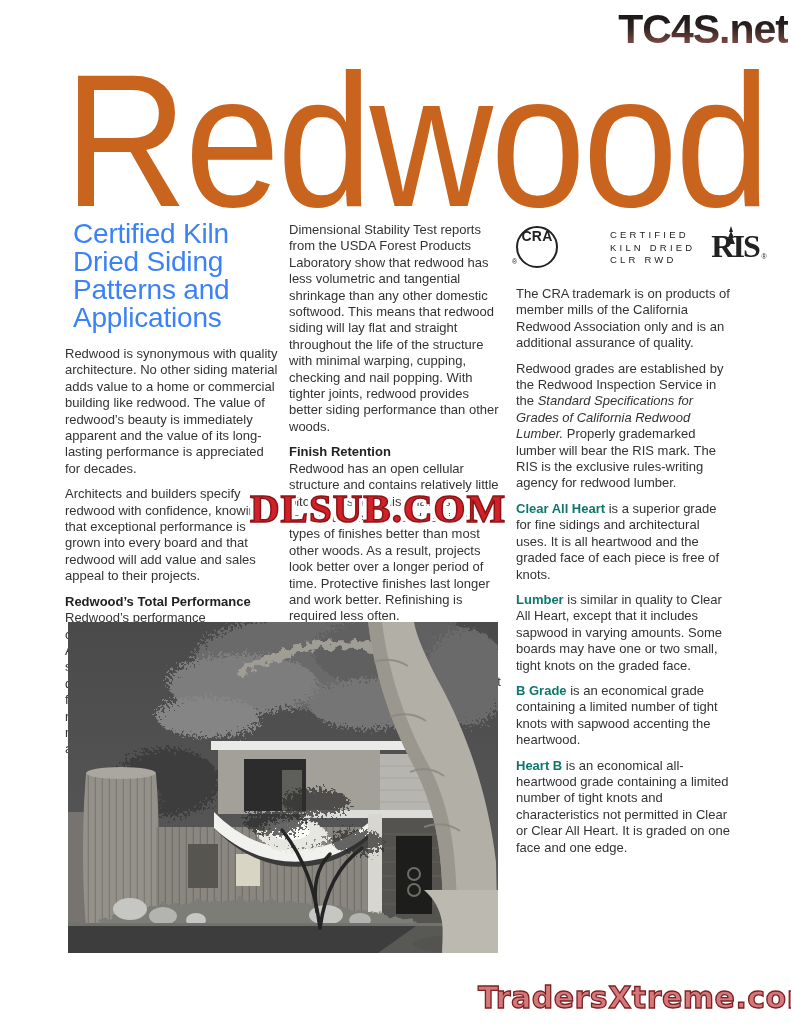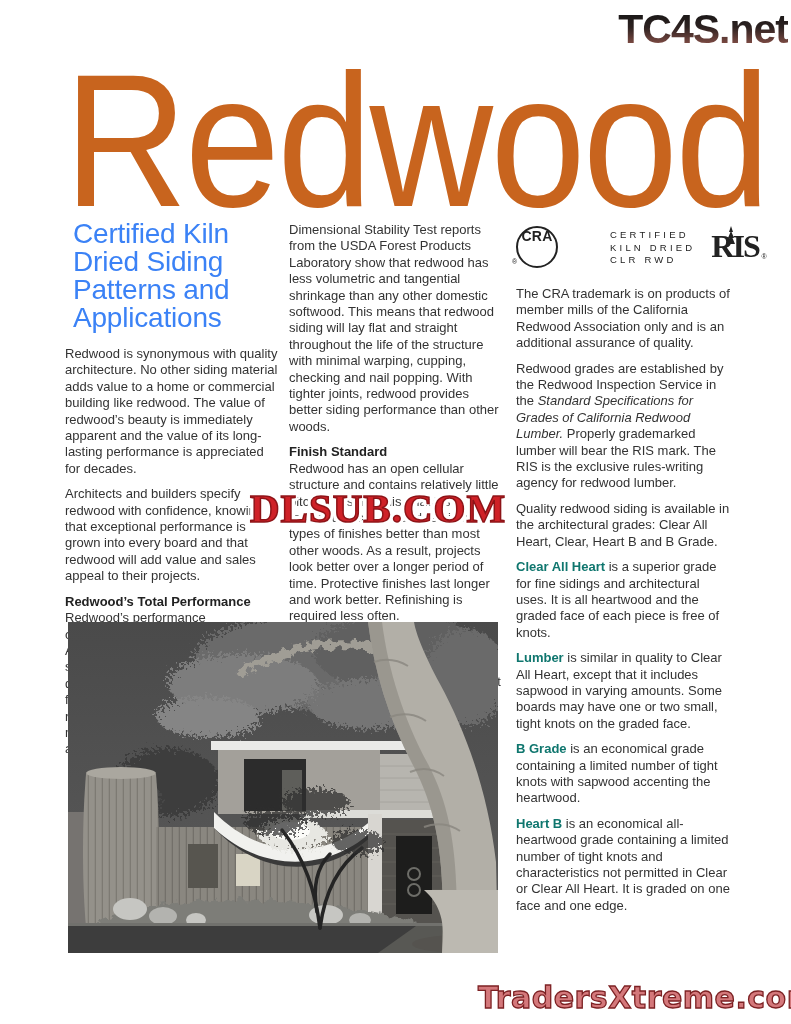--- a/index.html
+++ b/index.html
@@ -94,21 +94,21 @@
   <div class="col col-1">
     <h2>Certified Kiln Dried Siding Patterns and Applications</h2>
     <p>Redwood is synonymous with quality architecture. No other siding material adds value to a home or commercial building like redwood. The value of redwood’s beauty is immediately apparent and the value of its long-lasting performance is appreciated for decades.</p>
     <p>Architects and builders specify redwood with confidence, knowing that exceptional performance is grown into every board and that redwood will add value and sales appeal to their projects.</p>
     <h3>Redwood’s Total Performance</h3>
     <p>Redwood’s performance characteristics are unique among American softwoods. Its superior stability is especially suited to the demands of siding applications. Its finish retention, weatherability, flame resistance and insulation properties make it ideal for virtually any project and even the most extreme climate.</p>
   </div>
 
   <div class="col col-2">
     <p>Dimensional Stability Test reports from the USDA Forest Products Laboratory show that redwood has less volumetric and tangential shrinkage than any other domestic softwood. This means that redwood siding will lay flat and straight throughout the life of the structure with minimal warping, cupping, checking and nail popping. With tighter joints, redwood provides better siding performance than other woods.</p>
-    <h3>Finish Standard</h3>
+    <h3>Finish Retention</h3>
     <p>Redwood has an open cellular structure and contains relatively little pitch or resins. This enables redwood to absorb and retain all types of finishes better than most other woods. As a result, projects look better over a longer period of time. Protective finishes last longer and work better. Refinishing is required less often.</p>
     <p class="gap-2lines">resistance to decay and insects that is present throughout the lumber, not just on the surface. Wood exposed through sawing, boring or nailing is as decay-resistant as the surface.</p>
   </div>
 
   <div class="col col-3">
     <div class="logo-row">
       <div class="cra-wrap">
         <div class="cra-circle">
           <span>CRA</span>
         </div>
@@ -122,21 +122,20 @@
       <div class="ris-wrap">
         <span class="ris-text">RIS</span>
         <svg class="ris-tree" width="14" height="20" viewBox="0 0 14 20">
           <path d="M7,0 L9,6 L7.5,6 L10,12 L8.5,12 L11,18 L3,18 L5.5,12 L4,12 L6.5,6 L5,6 Z" fill="#222"></path>
         </svg>
         <span class="reg reg-ris">®</span>
       </div>
     </div>
     <p>The CRA trademark is on products of member mills of the California Redwood Association only and is an additional assurance of quality.</p>
     <p><span>Redwood grades are established by the Redwood Inspection Service in the </span><em>Standard Specifications for Grades of California Redwood Lumber.</em><span> Properly grademarked lumber will bear the RIS mark. The RIS is the exclusive rules-writing agency for redwood lumber.</span></p>
-    <p>Quality redwood siding is available in the architectural grades: Clear All Heart, Clear, Heart B and B Grade.</p>
     <p><strong>Clear All Heart</strong><span> is a superior grade for fine sidings and architectural uses. It is all heartwood and the graded face of each piece is free of knots.</span></p>
     <p><strong>Lumber</strong><span> is similar in quality to Clear All Heart, except that it includes sapwood in varying amounts. Some boards may have one or two small, tight knots on the graded face.</span></p>
     <p><strong>B Grade</strong><span> is an economical grade containing a limited number of tight knots with sapwood accenting the heartwood.</span></p>
     <p><strong>Heart B</strong><span> is an economical all-heartwood grade containing a limited number of tight knots and characteristics not permitted in Clear or Clear All Heart. It is graded on one face and one edge.</span></p>
   </div>
 
   <div class="photo">
     <svg viewBox="0 0 430 331" preserveAspectRatio="none">
       <defs>
         <linearGradient id="sky" x1="0" y1="0" x2="0" y2="1">

